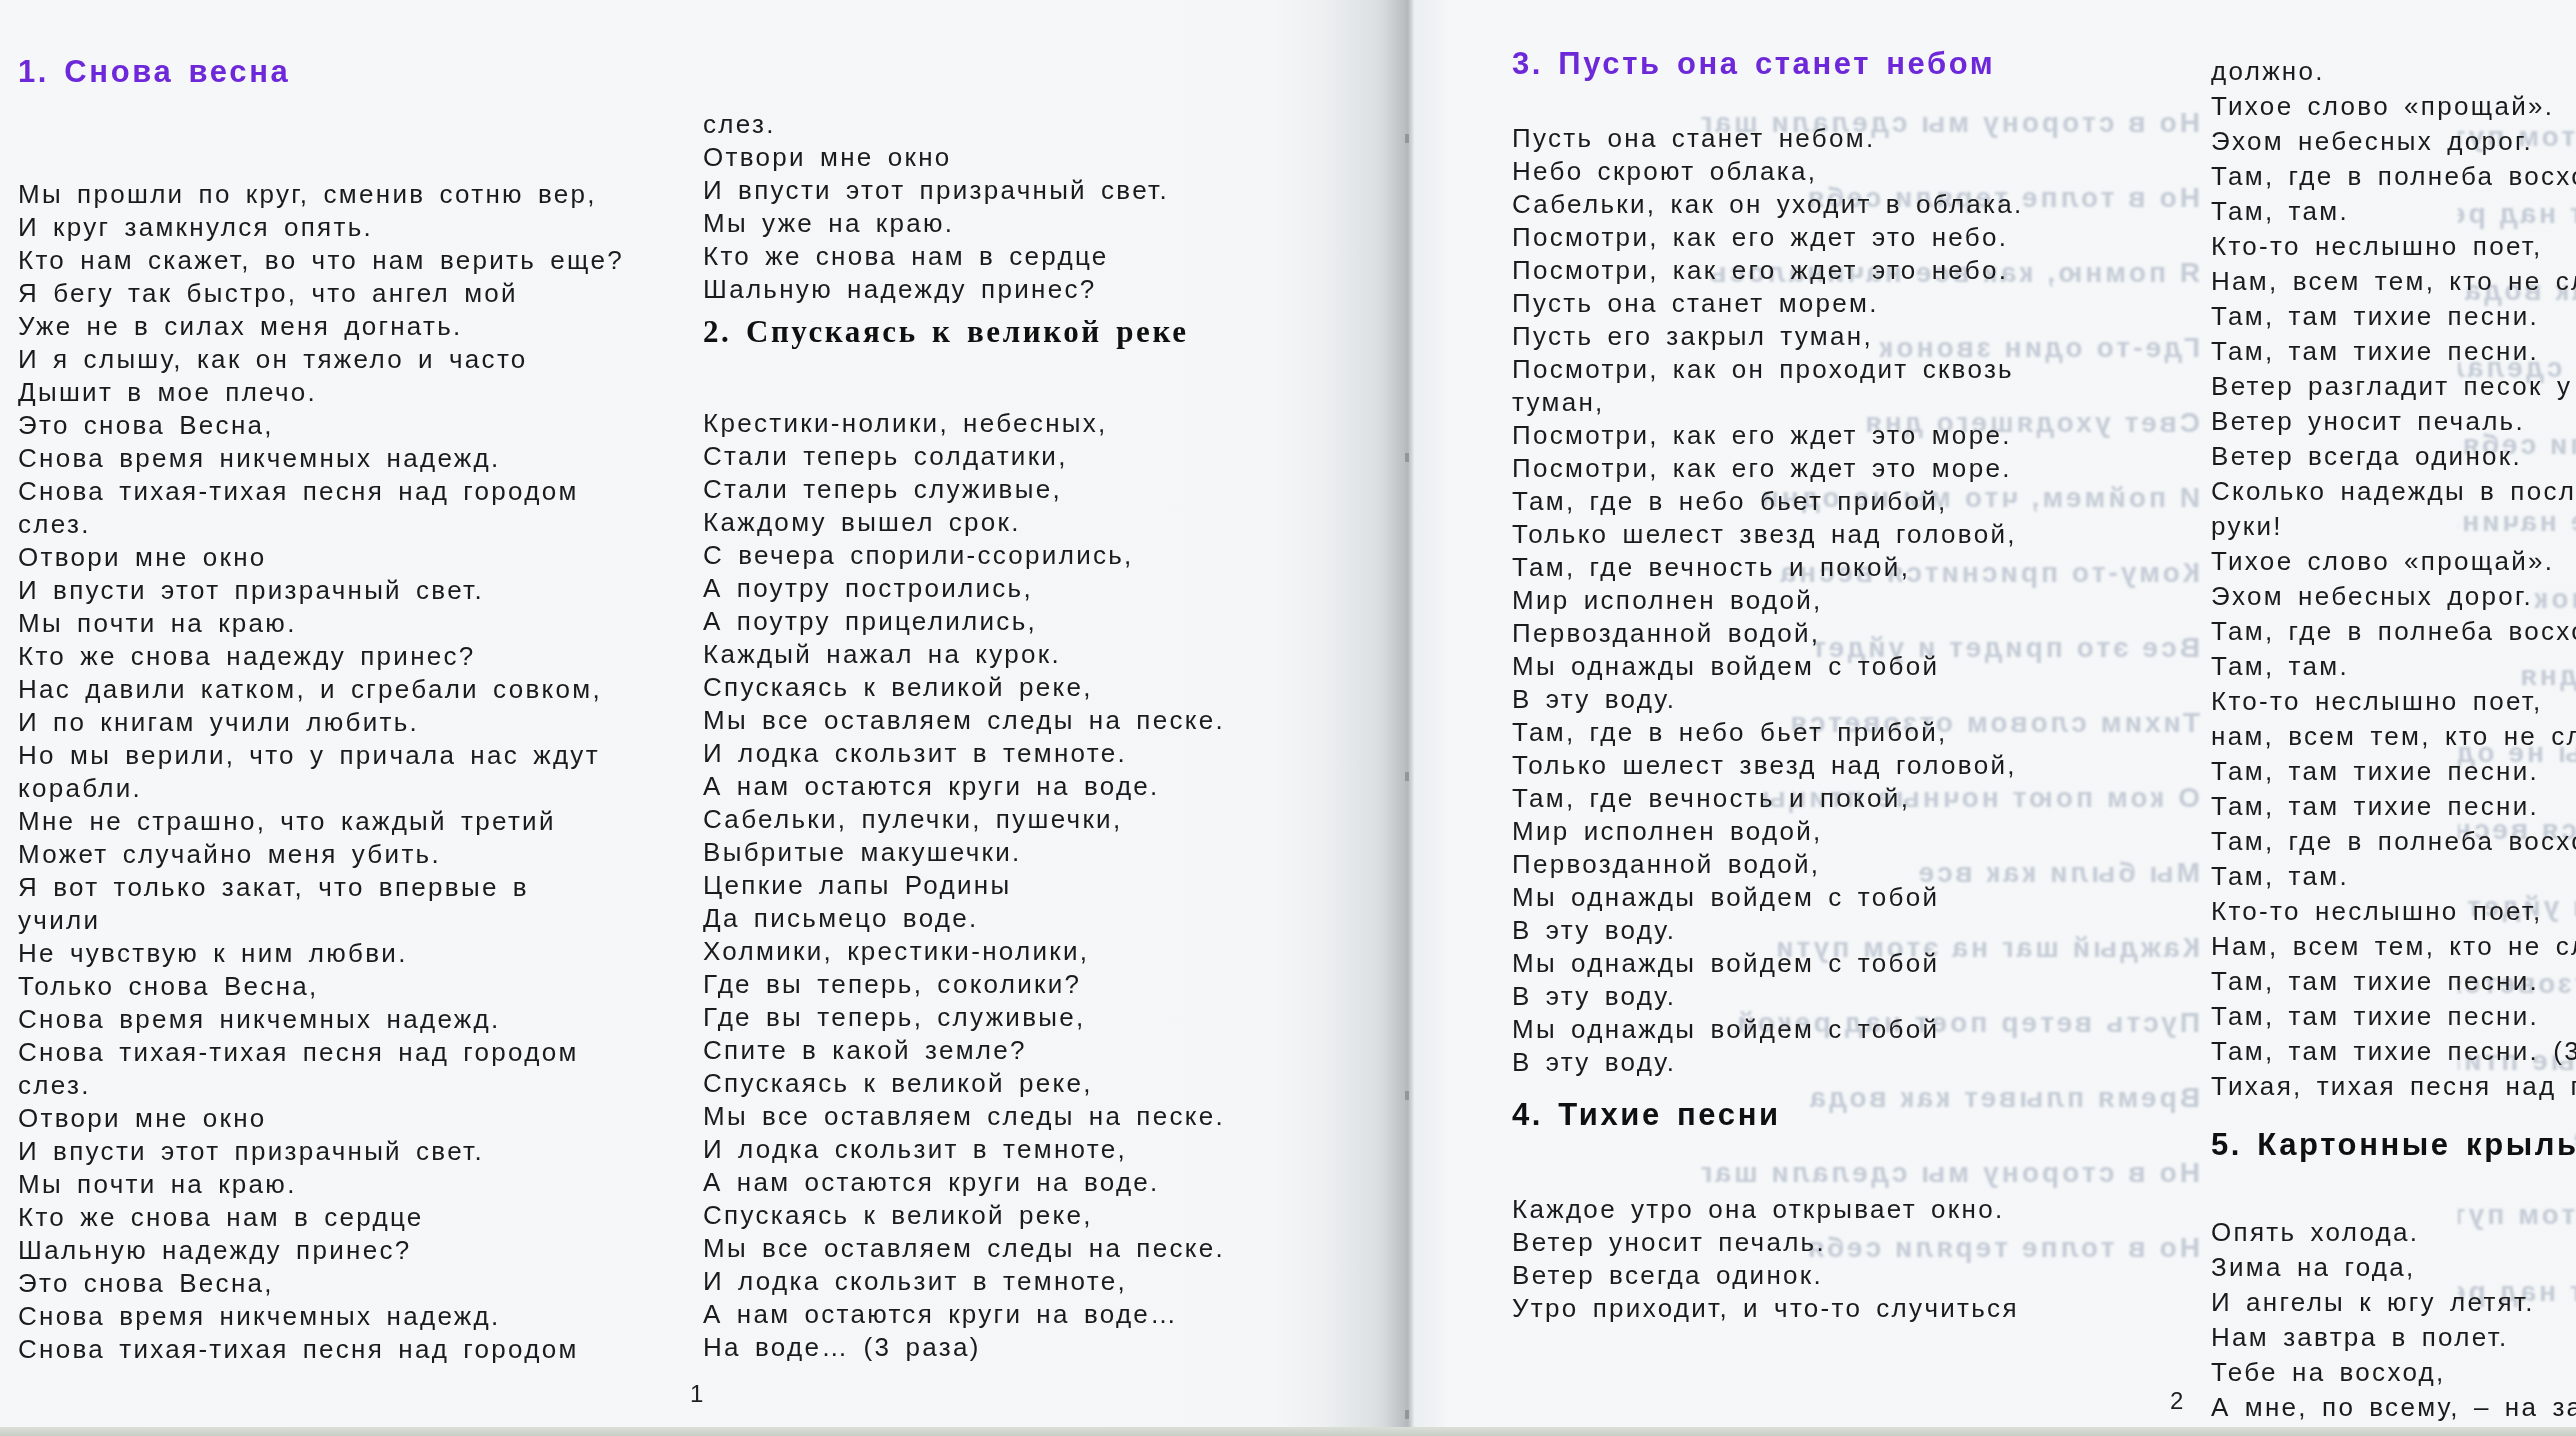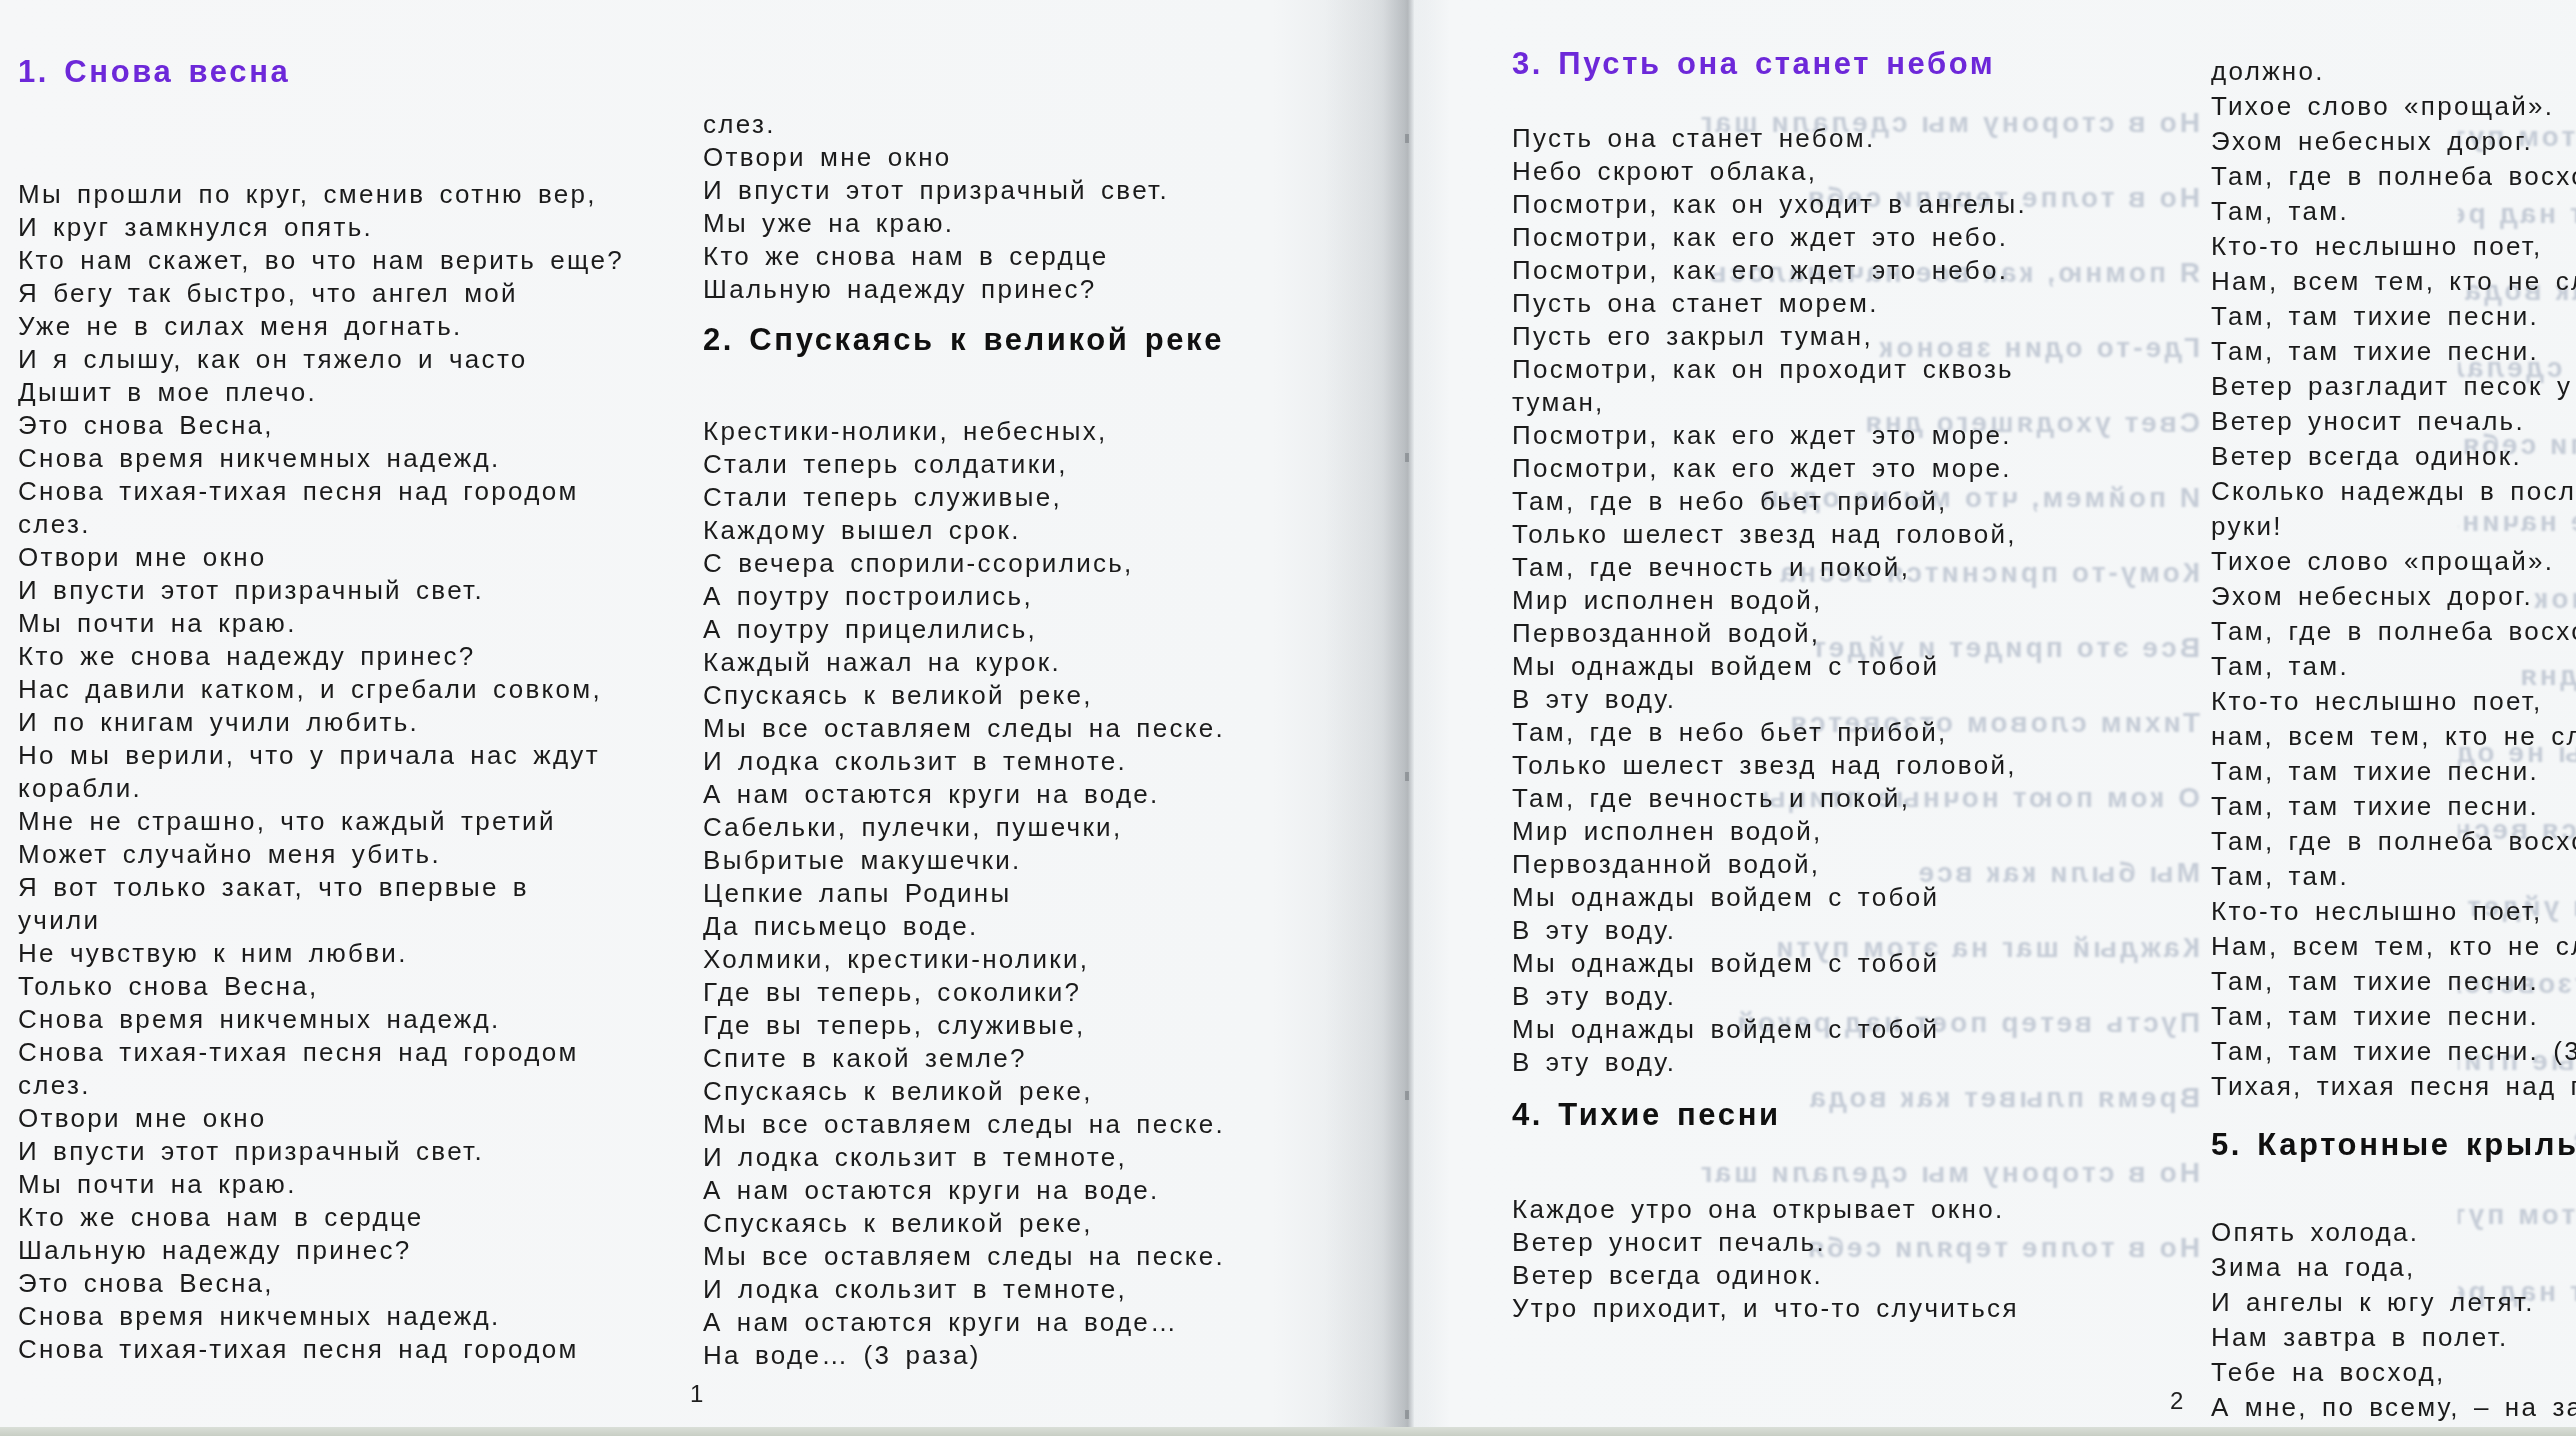--- a/index.html
+++ b/index.html
@@ -121,21 +121,21 @@
       <div class="lyric-line">Снова время никчемных надежд.</div>
       <div class="lyric-line">Снова тихая-тихая песня над городом</div>
     </div>
     <div class="column col2" style="left: 703px; top: 108px; width: 688px;">
       <div class="lyric-line">слез.</div>
       <div class="lyric-line">Отвори мне окно</div>
       <div class="lyric-line">И впусти этот призрачный свет.</div>
       <div class="lyric-line">Мы уже на краю.</div>
       <div class="lyric-line">Кто же снова нам в сердце</div>
       <div class="lyric-line">Шальную надежду принес?</div>
-      <div class="song-heading" style="margin-top: 16px; height: 93px;">2. Спускаясь к великой реке</div>
+      <div class="song-heading" style="margin-top: 8px; height: 93px; font-family: Liberation Serif, serif;">2. Спускаясь к великой реке</div>
       <div class="lyric-line">Крестики-нолики, небесных,</div>
       <div class="lyric-line">Стали теперь солдатики,</div>
       <div class="lyric-line">Стали теперь служивые,</div>
       <div class="lyric-line">Каждому вышел срок.</div>
       <div class="lyric-line">С вечера спорили-ссорились,</div>
       <div class="lyric-line">А поутру построились,</div>
       <div class="lyric-line">А поутру прицелились,</div>
       <div class="lyric-line">Каждый нажал на курок.</div>
       <div class="lyric-line">Спускаясь к великой реке,</div>
       <div class="lyric-line">Мы все оставляем следы на песке.</div>
@@ -156,21 +156,21 @@
       <div class="lyric-line">Спускаясь к великой реке,</div>
       <div class="lyric-line">Мы все оставляем следы на песке.</div>
       <div class="lyric-line">И лодка скользит в темноте,</div>
       <div class="lyric-line">А нам остаются круги на воде…</div>
       <div class="lyric-line">На воде… (3 раза)</div>
     </div>
     <div class="column col3" style="left: 1512px; top: 46px; width: 701px;">
       <div class="col-title" style="height: 76px;">3. Пусть она станет небом</div>
       <div class="lyric-line">Пусть она станет небом.</div>
       <div class="lyric-line">Небо скроют облака,</div>
-      <div class="lyric-line">Посмотри, как он уходит в ангелы.</div>
+      <div class="lyric-line">Сабельки, как он уходит в облака.</div>
       <div class="lyric-line">Посмотри, как его ждет это небо.</div>
       <div class="lyric-line">Посмотри, как его ждет это небо.</div>
       <div class="lyric-line">Пусть она станет морем.</div>
       <div class="lyric-line">Пусть его закрыл туман,</div>
       <div class="lyric-line">Посмотри, как он проходит сквозь</div>
       <div class="lyric-line">туман,</div>
       <div class="lyric-line">Посмотри, как его ждет это море.</div>
       <div class="lyric-line">Посмотри, как его ждет это море.</div>
       <div class="lyric-line">Там, где в небо бьет прибой,</div>
       <div class="lyric-line">Только шелест звезд над головой,</div>

